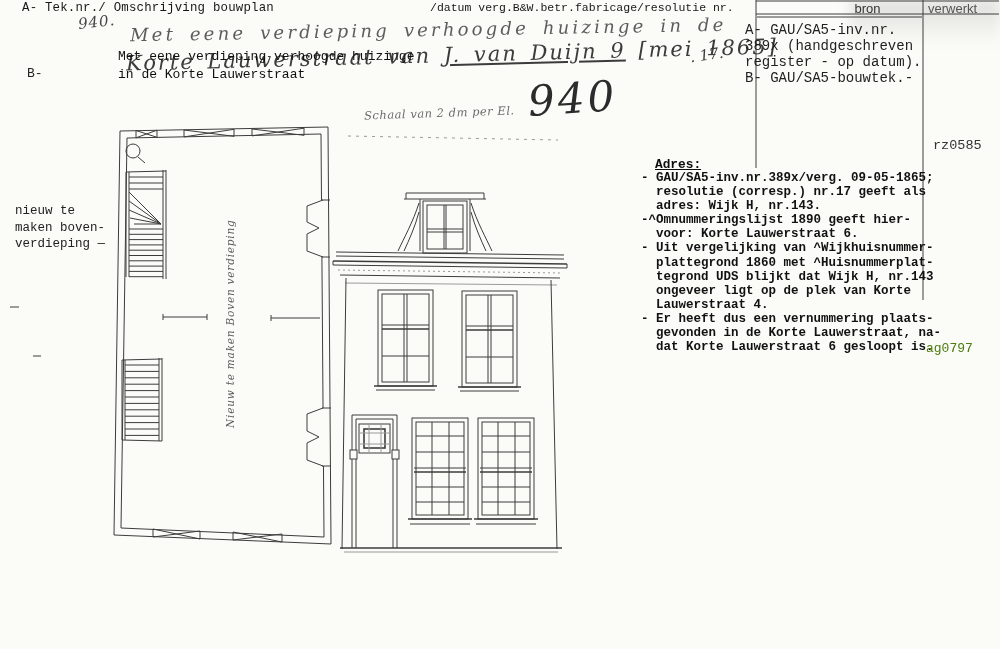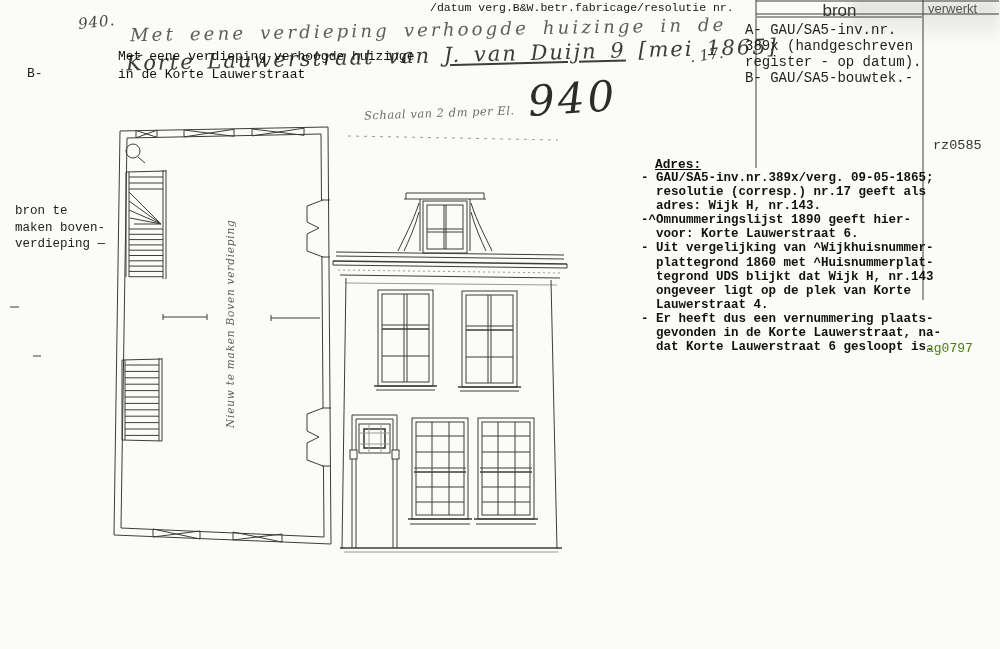--- a/index.html
+++ b/index.html
@@ -12,21 +12,21 @@
   .shade{position:absolute;right:0;top:0;width:150px;height:46px;
     background:linear-gradient(180deg, rgba(90,90,90,.18), rgba(90,90,90,0));
     filter:blur(6px);pointer-events:none;}
   .abs{position:absolute;}
   .pre{white-space:pre;}
   .mono{font-family:"Liberation Mono", monospace;}
   .sans{font-family:"Liberation Sans", sans-serif;}
   .hand{font-family:"DejaVu Serif", serif;font-style:italic;}
   .hdrA{left:22px;top:1px;font-size:12.4px;letter-spacing:.2px;color:#161616;}
   .hdrD{left:430px;top:1px;font-size:11.5px;color:#161616;}
-  .hdrB{left:756px;top:1px;width:167px;text-align:center;font-size:17px;color:#333;}
+  .hdrB{left:784px;top:1px;width:167px;text-align:center;font-size:13px;color:#333;}
   .hdrV{left:928px;top:1px;font-size:13px;color:#555;}
   .tek{left:78px;top:13px;font-size:15px;color:#474747;transform:rotate(-6deg);letter-spacing:1px;}
   .hw1{left:130px;top:19px;font-size:18px;color:#5c5c5c;letter-spacing:3.2px;word-spacing:5px;transform:rotate(-1deg);white-space:nowrap;}
   .hw2{left:126px;top:43px;font-size:21px;color:#3c3c3c;letter-spacing:2px;word-spacing:4px;transform:rotate(-1.5deg);white-space:nowrap;}
   .hw2 .uname{text-decoration:underline;}
   .hwnr{left:690px;top:46px;font-size:15px;color:#3c3c3c;transform:rotate(-8deg);}
   .bpre{left:27px;top:66px;font-size:13px;color:#222;}
   .desc{left:118px;top:48px;font-size:13px;line-height:17.5px;color:#101010;}
   .big940{left:528px;top:74px;font-size:42px;color:#2b2b2b;letter-spacing:3px;transform:rotate(-4deg);}
   .schaal{left:364px;top:106px;font-size:11.5px;color:#6b6b6b;letter-spacing:.5px;transform:rotate(-2deg);white-space:nowrap;}
@@ -287,20 +287,21 @@
         <line x1="476" y1="524" x2="536" y2="524"></line>
       </g>
 
       <g>
         <line class="s2" x1="340" y1="548" x2="562" y2="548"></line>
         <line class="faint" x1="344" y1="552" x2="558" y2="552"></line>
       </g>
     </g>
   </svg>
 
+  <div class="abs mono hdrA">A- Tek.nr./ Omschrijving bouwplan</div>
   <div class="abs mono hdrD">/datum verg.B&amp;W.betr.fabricage/resolutie nr.</div>
   <div class="abs sans hdrB">bron</div>
   <div class="abs sans hdrV">verwerkt</div>
 
   <div class="abs hand tek">940.</div>
   <div class="abs hand hw1">Met eene verdieping verhoogde huizinge in de</div>
   <div class="abs hand hw2"><span>Korte Lauwerstraat van</span> <span class="uname">J. van Duijn 9</span> <span>[mei 1865]</span></div>
   <div class="abs hand hwnr">. 17.</div>
 
   <div class="abs mono bpre">B-</div>
@@ -325,17 +326,17 @@
 - Uit vergelijking van ^Wijkhuisnummer-
   plattegrond 1860 met ^Huisnummerplat-
   tegrond UDS blijkt dat Wijk H, nr.143
   ongeveer ligt op de plek van Korte
   Lauwerstraat 4.
 - Er heeft dus een vernummering plaats-
   gevonden in de Korte Lauwerstraat, na-
   dat Korte Lauwerstraat 6 gesloopt is.</div>
   <div class="abs mono ag">ag0797</div>
 
-  <div class="abs mono pre margin-note">bron te
+  <div class="abs mono pre margin-note">nieuw te
 maken boven-
 verdieping —</div>
   <div class="abs hand planlbl">Nieuw te maken Boven verdieping</div>
 </div>
 
 </body></html>

